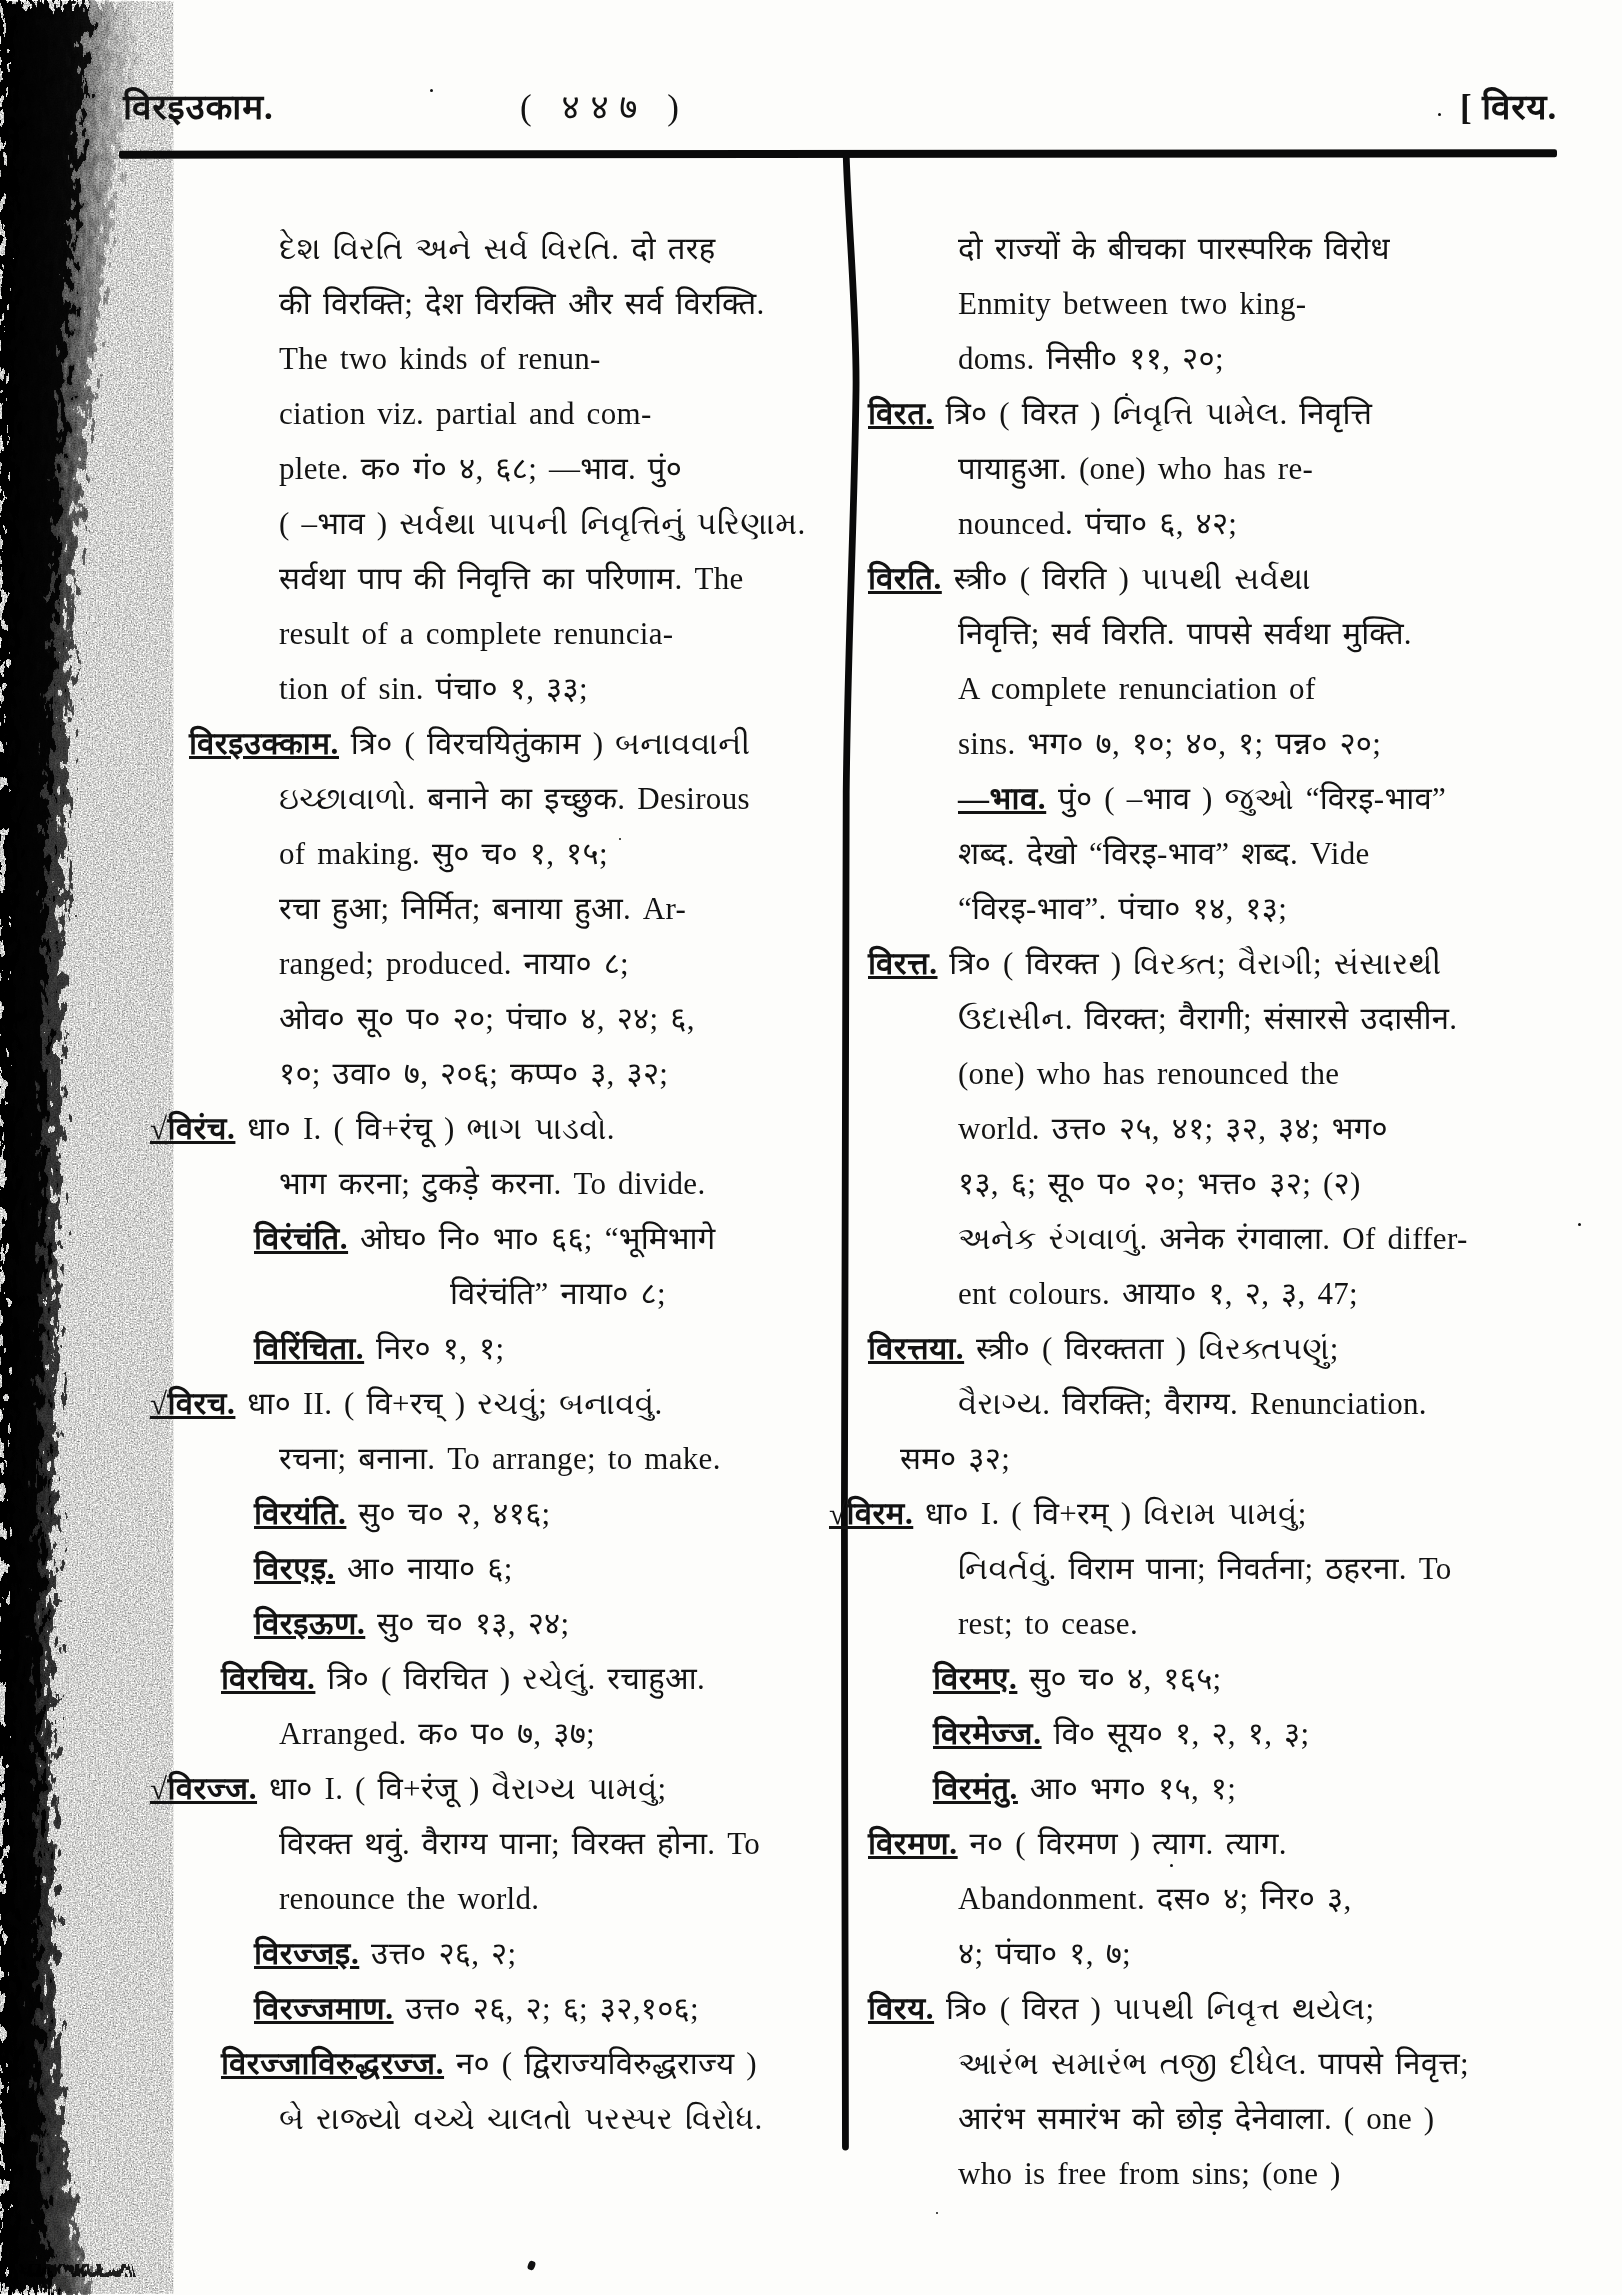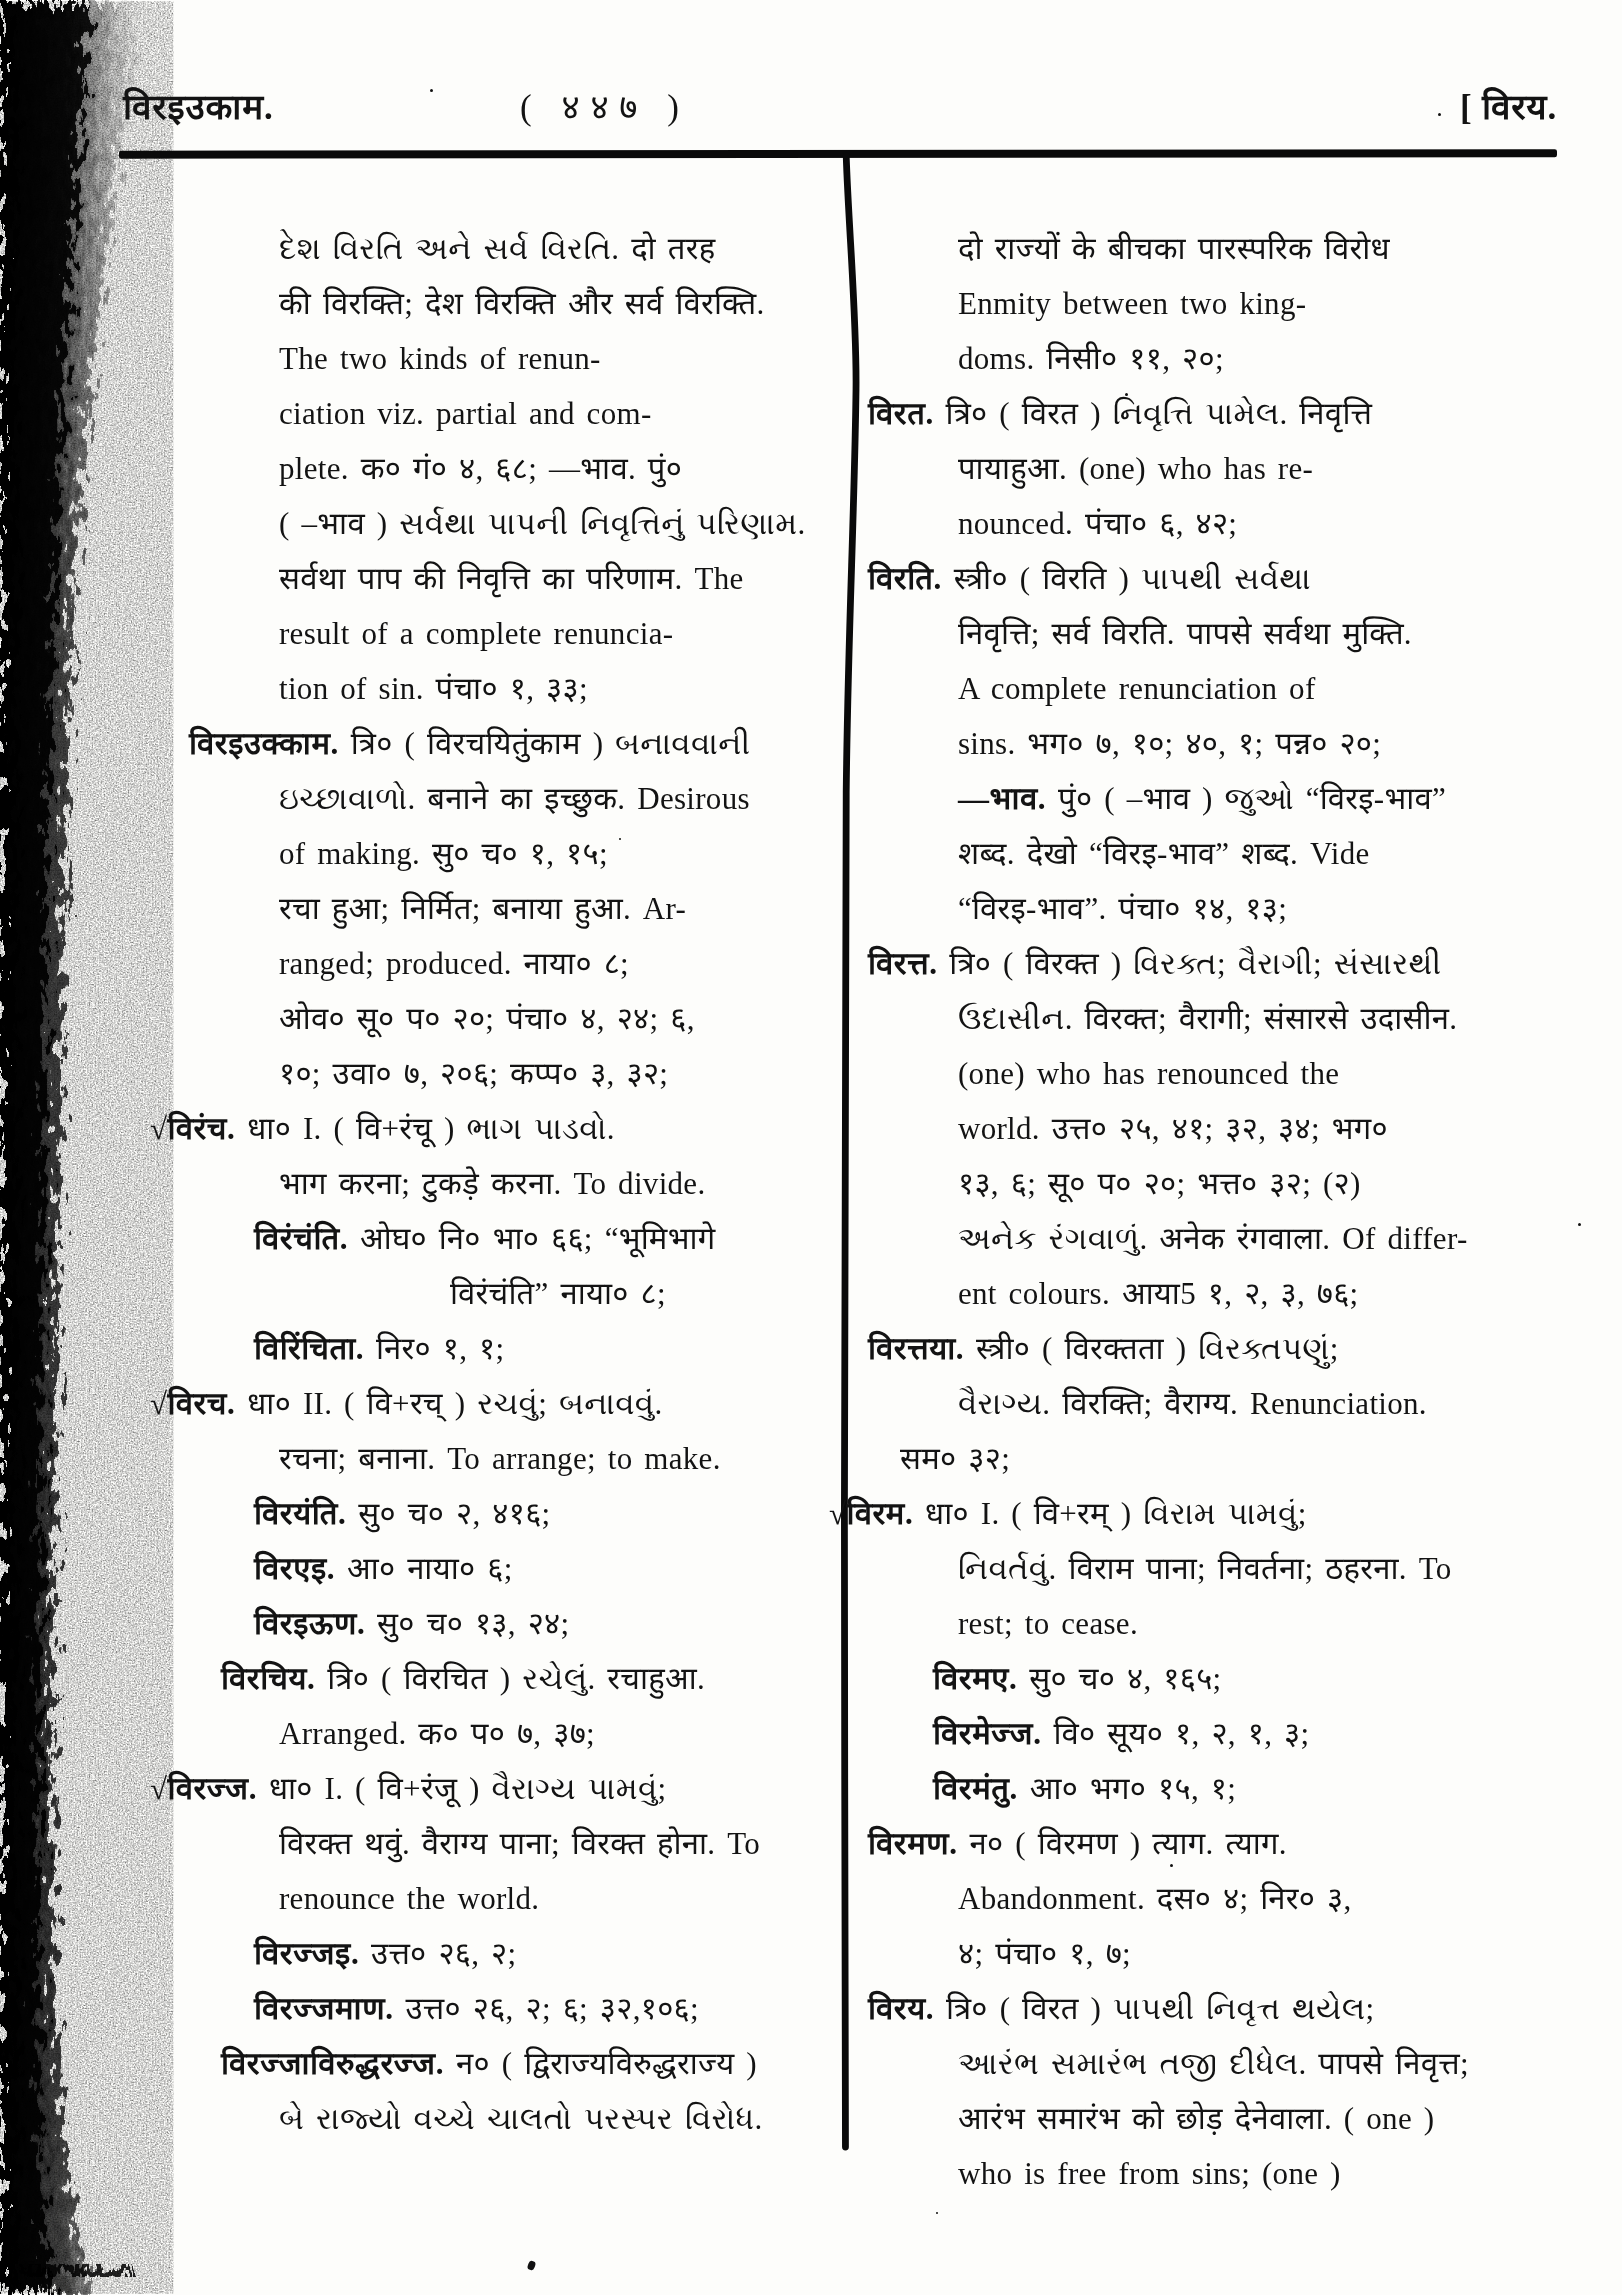--- a/index.html
+++ b/index.html
@@ -16,21 +16,21 @@
   .hdr-right{position:absolute; right:66px; top:0; font-weight:bold; letter-spacing:0.8px;}
   .rule{position:absolute; left:119px; top:150px; width:1438px; height:8.3px; background:#0a0a0a; transform:rotate(-0.06deg); border-radius:2.3px;}
   
   .col{position:absolute; top:221px; font-size:31px;}
   .col .line{
     height:55px; line-height:55px; white-space:nowrap;
     letter-spacing:0.3px; word-spacing:3.8px;
   }
   .col-left{left:189px; width:633px;}
   .col-right{left:868px; width:691px;}
-  .hw{font-weight:bold; letter-spacing:0.6px;}
+  .hw{font-weight:bold; letter-spacing:0.6px;text-decoration:underline;}
   .i-e {margin-left:0;}
   .i-e2{margin-left:32px;}
   .i-c {margin-left:90px;}
   .i-s {margin-left:65px;}
   .i-r {margin-left:-39px;}
   .i-d {margin-left:261px;}
   
   .divider-svg{position:absolute; left:0; top:0; pointer-events:none;}
   .binding-svg{position:absolute; left:0; top:0; pointer-events:none;}
   .speck{position:absolute; background:#111; border-radius:50%;}
@@ -129,21 +129,21 @@
       <div class="line i-c"><span>sins. भग० ७, १०; ४०, १; पन्न० २०;</span></div>
       <div class="line i-c"><b class="hw">—भाव.</b><span> पुं० ( –भाव ) જુઓ “विरइ-भाव”</span></div>
       <div class="line i-c"><span>शब्द. देखो “विरइ-भाव” शब्द.  Vide</span></div>
       <div class="line i-c"><span>“विरइ-भाव”. पंचा० १४, १३;</span></div>
       <div class="line i-e"><b class="hw">विरत्त.</b><span> त्रि० ( विरक्त ) વિરક્ત; વૈરાગી; સંસારથી</span></div>
       <div class="line i-c"><span>ઉદાસીન. विरक्त; वैरागी; संसारसे उदासीन.</span></div>
       <div class="line i-c"><span>(one) who has renounced the</span></div>
       <div class="line i-c"><span>world. उत्त० २५, ४१; ३२, ३४; भग०</span></div>
       <div class="line i-c"><span>१३, ६; सू० प० २०; भत्त० ३२; (२)</span></div>
       <div class="line i-c"><span>અનેક રંગવાળું. अनेक रंगवाला. Of differ-</span></div>
-      <div class="line i-c"><span>ent colours. आया5 १, २, ३, ७६;</span></div>
+      <div class="line i-c"><span>ent colours. आया० १, २, ३, 47;</span></div>
       <div class="line i-e"><b class="hw">विरत्तया.</b><span> स्त्री० ( विरक्तता ) વિરક્તપણું;</span></div>
       <div class="line i-c"><span>વૈરાગ્ય. विरक्ति; वैराग्य. Renunciation.</span></div>
       <div class="line i-e2"><span>सम० ३२;</span></div>
       <div class="line i-r"><b class="hw">√विरम.</b><span> धा० I. ( वि+रम् ) વિરામ પામવું;</span></div>
       <div class="line i-c"><span>નિવર્તવું. विराम पाना; निवर्तना; ठहरना. To</span></div>
       <div class="line i-c"><span>rest; to cease.</span></div>
       <div class="line i-s"><b class="hw">विरमए.</b><span> सु० च० ४, १६५;</span></div>
       <div class="line i-s"><b class="hw">विरमेज्ज.</b><span> वि० सूय० १, २, १, ३;</span></div>
       <div class="line i-s"><b class="hw">विरमंतु.</b><span> आ० भग० १५, १;</span></div>
       <div class="line i-e"><b class="hw">विरमण.</b><span> न० ( विरमण ) त्याग. त्याग.</span></div>

